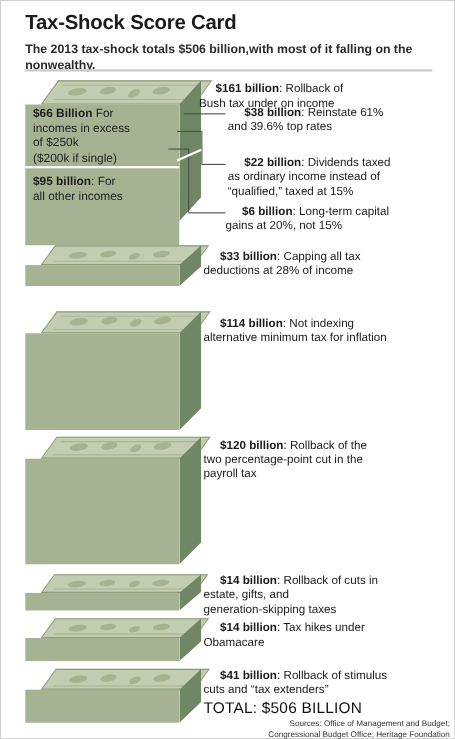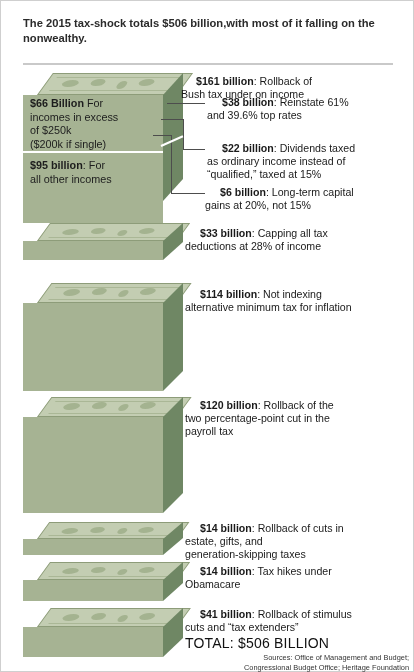--- a/index.html
+++ b/index.html
@@ -82,21 +82,22 @@
   .lead { position: absolute; background: #4d4d4d; }
   .lead-h { height: 1px; }
   .lead-v { width: 1px; }
 </style>
 </head>
 <body>
 
 <div id="page">
 
   <div class="hdr">
-    <div class="hdr-sub">The 2015 tax-shock totals $506 billion,with most of it falling on the nonwealthy.</div>
+    <div class="hdr-title">Tax-Shock Score Card</div>
+    <div class="hdr-sub">The 2013 tax-shock totals $506 billion,with most of it falling on the nonwealthy.</div>
   </div>
   <div class="hdr-rule"></div>
 
   <div class="block" style="left:22px; top:72px; width:160px; height:150px;">
 
     <div class="blk-top" style="left:14px; top:0; width:140px; height:22px; transform:skewX(-36deg); transform-origin:bottom left;">
       <div class="bill" style="left:16px; top:6px; width:16px; height:7px;"></div>
       <div class="bill" style="left:44px; top:5px; width:14px; height:7px;"></div>
       <div class="bill" style="left:72px; top:7px; width:9px; height:8px;"></div>
       <div class="bill" style="left:92px; top:5px; width:15px; height:7px;"></div>

